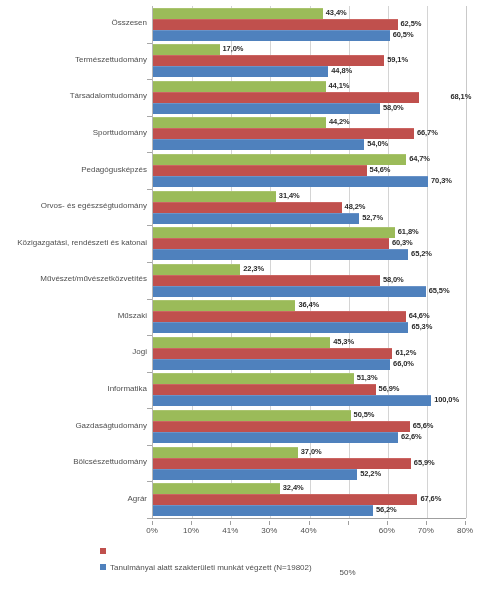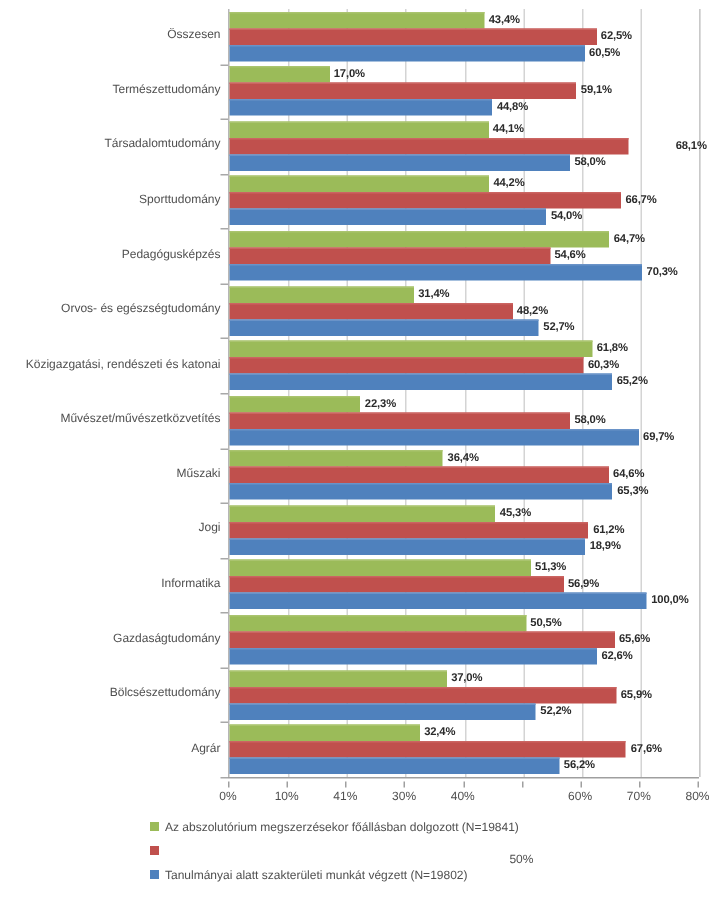--- a/index.html
+++ b/index.html
@@ -254,21 +254,21 @@
       </div>
       <div class="cat-row" style="top: 262px; height: 36.5714px;">
         <div class="tickmark" style="top: 36.5714px;"></div>
         <div class="cat-label" style="top: 12.2857px;">Művészet/művészetközvetítés</div>
         <div class="bars" style="top: 1.78571px;">
           <div class="bar s0" title="Művészet/művészetközvetítés — 22,3%" style="width: 87.2488px; background: rgb(155, 187, 89);"></div>
           <div class="bar-label s0" style="left: 90.2488px;">22,3%</div>
           <div class="bar s1" title="Művészet/művészetközvetítés — 58,0%" style="width: 226.925px; background: rgb(192, 80, 77);"></div>
           <div class="bar-label s1" style="left: 229.925px;">58,0%</div>
           <div class="bar s2" title="Művészet/művészetközvetítés — 69,7%" style="width: 272.701px; background: rgb(79, 129, 189);"></div>
-          <div class="bar-label s2" style="left: 275.701px;">69,7%</div>
+          <div class="bar-label s2" style="left: 275.701px;">65,5%</div>
         </div>
       </div>
       <div class="cat-row" style="top: 298.571px; height: 36.5714px;">
         <div class="tickmark" style="top: 36.5714px;"></div>
         <div class="cat-label" style="top: 12.2857px;">Műszaki</div>
         <div class="bars" style="top: 1.78571px;">
           <div class="bar s0" title="Műszaki — 36,4%" style="width: 142.415px; background: rgb(155, 187, 89);"></div>
           <div class="bar-label s0" style="left: 145.415px;">36,4%</div>
           <div class="bar s1" title="Műszaki — 64,6%" style="width: 252.747px; background: rgb(192, 80, 77);"></div>
           <div class="bar-label s1" style="left: 255.747px;">64,6%</div>
@@ -278,21 +278,21 @@
       </div>
       <div class="cat-row" style="top: 335.143px; height: 36.5714px;">
         <div class="tickmark" style="top: 36.5714px;"></div>
         <div class="cat-label" style="top: 12.2857px;">Jogi</div>
         <div class="bars" style="top: 1.78571px;">
           <div class="bar s0" title="Jogi — 45,3%" style="width: 177.236px; background: rgb(155, 187, 89);"></div>
           <div class="bar-label s0" style="left: 180.236px;">45,3%</div>
           <div class="bar s1" title="Jogi — 61,2%" style="width: 239.445px; background: rgb(192, 80, 77);"></div>
           <div class="bar-label s1" style="left: 242.445px;">61,2%</div>
           <div class="bar s2" title="Jogi — 60,6%" style="width: 237.097px; background: rgb(79, 129, 189);"></div>
-          <div class="bar-label s2" style="left: 240.097px;">18,9%</div>
+          <div class="bar-label s2" style="left: 240.097px;">66,0%</div>
         </div>
       </div>
       <div class="cat-row" style="top: 371.714px; height: 36.5714px;">
         <div class="tickmark" style="top: 36.5714px;"></div>
         <div class="cat-label" style="top: 12.2857px;">Informatika</div>
         <div class="bars" style="top: 1.78571px;">
           <div class="bar s0" title="Informatika — 51,3%" style="width: 200.711px; background: rgb(155, 187, 89);"></div>
           <div class="bar-label s0" style="left: 203.711px;">51,3%</div>
           <div class="bar s1" title="Informatika — 56,9%" style="width: 222.621px; background: rgb(192, 80, 77);"></div>
           <div class="bar-label s1" style="left: 225.621px;">56,9%</div>
@@ -354,24 +354,20 @@
       <div class="x-tick" style="left: 386.75px;"></div>
       <div class="x-tick-label" style="left: 386.75px;">60%</div>
       <div class="x-tick" style="left: 425.875px;"></div>
       <div class="x-tick-label" style="left: 425.875px;">70%</div>
       <div class="x-tick" style="left: 465px;"></div>
       <div class="x-tick-label" style="left: 465px;">80%</div>
     </div>
 
   <div id="legend">
       <div class="legend-item">
-        <span class="legend-swatch" style="background: rgb(155, 187, 89);"></span>
-        <span class="legend-text">Az abszolutórium megszerzésekor főállásban dolgozott (N=19841)</span>
-      </div>
-      <div class="legend-item">
         <span class="legend-swatch" style="background: rgb(192, 80, 77);"></span>
       </div>
       <div class="legend-item">
         <span class="legend-swatch" style="background: rgb(79, 129, 189);"></span>
         <span class="legend-text">Tanulmányai alatt szakterületi munkát végzett (N=19802)</span>
       </div>
     </div>
 
 </div>
 

